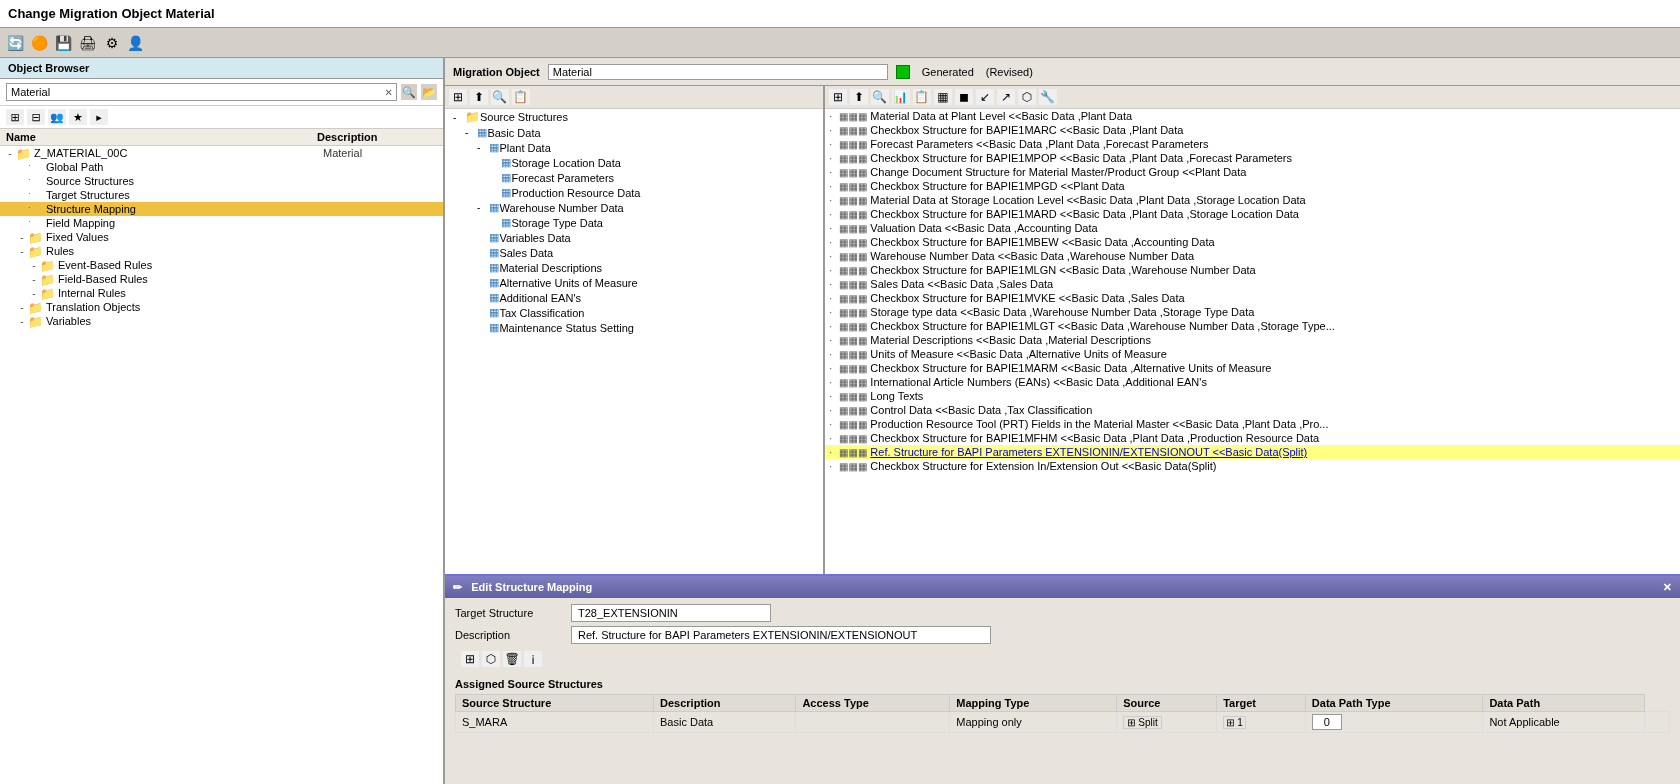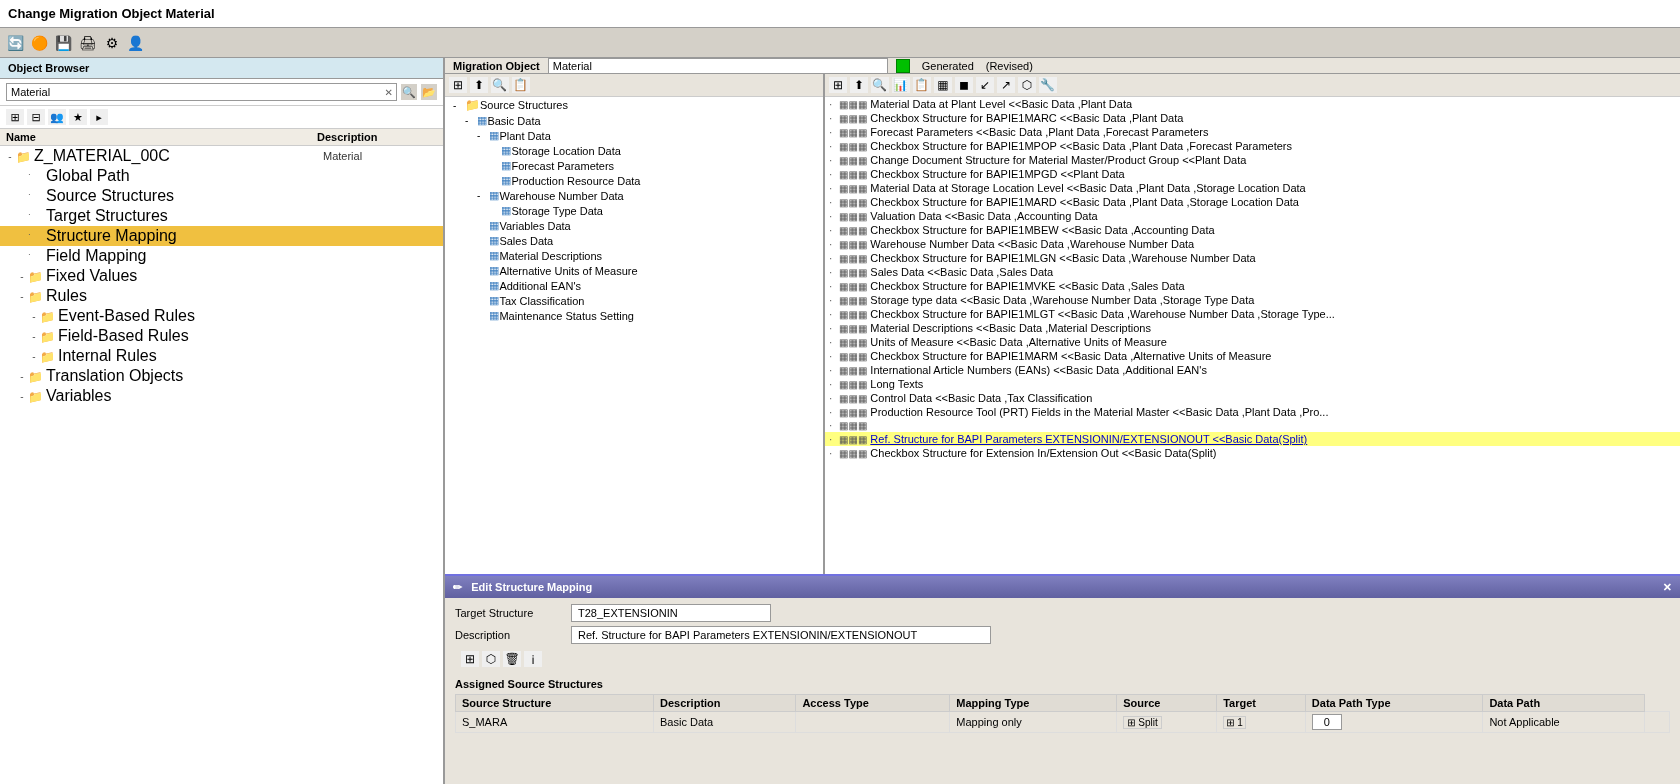--- a/index.html
+++ b/index.html
@@ -149,21 +149,21 @@
       align-items: center;
       padding: 1px 0;
       cursor: pointer;
       white-space: nowrap;
     }
     .tree-item.selected { background: #f0c040; }
 
     .tree-indent { display: inline-block; }
     .tree-expand { width: 12px; display: inline-block; text-align: center; font-size: 10px; color: #555; cursor: pointer; }
     .tree-icon { display: inline-block; width: 16px; height: 12px; margin-right: 2px; font-size: 10px; }
-    .tree-label { font-size: 16px; flex: 1; }
+    .tree-label { font-size: 11px; flex: 1; }
     .tree-desc { font-size: 11px; width: 120px; color: #333; }
 
     
     .icon-folder { color: #f0a020; font-size: 12px; }
 
     
     .right-panel {
       flex: 1;
       display: flex;
       flex-direction: column;
@@ -171,21 +171,21 @@
       overflow: hidden;
     }
 
     .migration-header {
       background: #e8e4dc;
       padding: 4px 8px;
       display: flex;
       align-items: center;
       gap: 8px;
       border-bottom: 1px solid #999;
-      height: 16px;
+      height: 28px;
     }
 
     .migration-label { font-size: 11px; font-weight: bold; }
 
     .migration-value {
       border: 1px solid #999;
       background: #fff;
       padding: 1px 4px;
       font-size: 11px;
       width: 340px;
@@ -731,20 +731,21 @@
             <span>Control Data &lt;&lt;Basic Data ,Tax Classification</span>
           </div>
           <div class="panel-tree-item">
             <span style="font-size:10px;color:#555;width:10px;">·</span>
             <span style="color:#555;font-size:10px;margin-right:3px;">▦▦▦</span>
             <span>Production Resource Tool (PRT) Fields in the Material Master &lt;&lt;Basic Data ,Plant Data ,Pro...</span>
           </div>
           <div class="panel-tree-item">
             <span style="font-size:10px;color:#555;width:10px;">·</span>
             <span style="color:#555;font-size:10px;margin-right:3px;">▦▦▦</span>
+            <span>Checkbox Structure for BAPIE1MFHM &lt;&lt;Basic Data ,Plant Data ,Production Resource Data</span>
           </div>
           <div class="panel-tree-item highlighted">
             <span style="font-size:10px;color:#555;width:10px;">·</span>
             <span style="color:#555;font-size:10px;margin-right:3px;">▦▦▦</span>
             <span style="color:#00c;text-decoration:underline;">Ref. Structure for BAPI Parameters EXTENSIONIN/EXTENSIONOUT &lt;&lt;Basic Data(Split)</span>
           </div>
           <div class="panel-tree-item">
             <span style="font-size:10px;color:#555;width:10px;">·</span>
             <span style="color:#555;font-size:10px;margin-right:3px;">▦▦▦</span>
             <span>Checkbox Structure for Extension In/Extension Out &lt;&lt;Basic Data(Split)</span>

